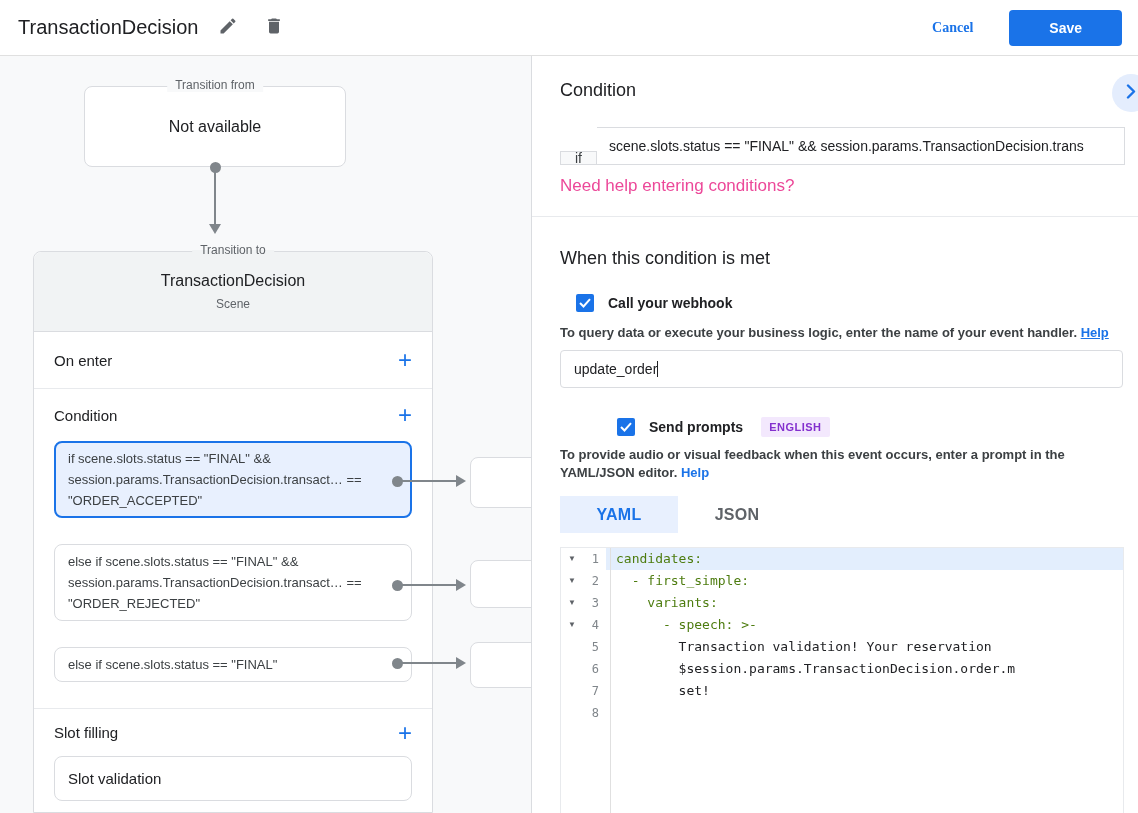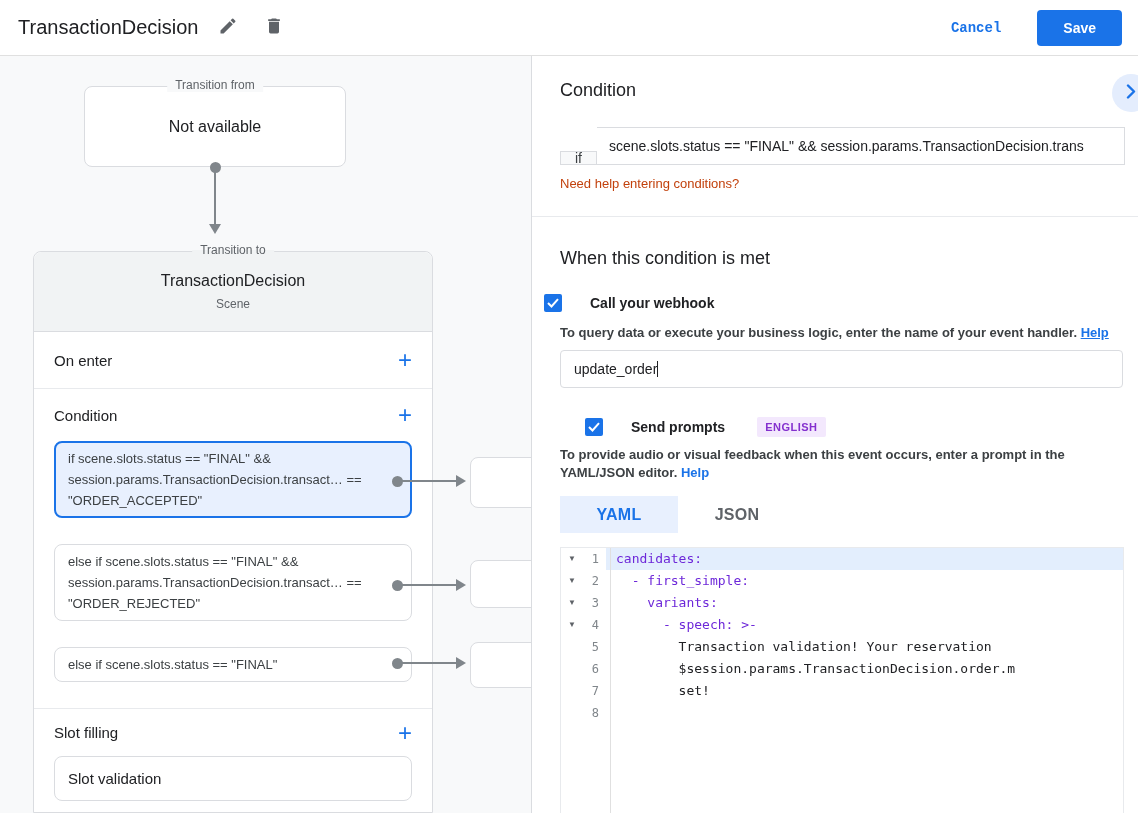--- a/index.html
+++ b/index.html
@@ -12,22 +12,22 @@
   
   .header {
     position:absolute; top:0; left:0; width:1138px; height:56px;
     background:#fff; border-bottom:1px solid #e0e0e0;
     display:flex; align-items:center; z-index:6; padding:0 16px 0 18px;
   }
   .page-title { font-size:20px; color:#202124; }
   .icon-btn { background:none; border:none; padding:6px; margin-left:14px; cursor:pointer; display:flex; align-items:center; }
   .icon-btn svg { fill:#5f6368; }
   .header-right { margin-left:auto; display:flex; align-items:center; gap:30px; }
-  .cancel-btn { background:none; border:none; color:#1a73e8; font-size:14px; font-weight:bold; font-family:Liberation Mono, monospace; cursor:pointer; }
-  .save-btn { background:#1a73e8; color:#fff; border:none; border-radius:4px; padding:10px 26px; font-size:14px; font-weight:bold; font-family:inherit; cursor:pointer; }
+  .cancel-btn { background:none; border:none; color:#1a73e8; font-size:14px; font-weight:bold; font-family:Liberation Serif, serif; cursor:pointer; }
+  .save-btn { background:#1a73e8; color:#fff; border:none; border-radius:4px; padding:10px 40px; font-size:14px; font-weight:bold; font-family:inherit; cursor:pointer; }
 
   
   .main { position:absolute; top:56px; left:0; width:1138px; height:757px; background:#f8f9fa; overflow:hidden;padding-left:11px; }
 
   .node-box {
     position:absolute; background:#fff; border:1px solid #dadce0; border-radius:8px;
   }
   .node-legend {
     position:absolute; top:-9px; left:50%; transform:translateX(-50%);
     font-size:12px; color:#5f6368; background:#f8f9fa; padding:0 8px; white-space:nowrap;
@@ -81,25 +81,25 @@
   }
   .if-row { position:absolute; top:71px; left:28px; width:565px; height:38px; display:flex; }
   .if-label {
     width:37px; background:#f8f9fa; border:1px solid #dadce0; font-size:14px; color:#3c4043;
     display:flex; align-items:center; justify-content:center;margin-top:24px;
   }
   .if-input {
     flex:1; border:1px solid #dadce0; border-left:none; background:#fff; padding:0 12px;
     display:flex; align-items:center; font-size:14px; color:#202124; white-space:nowrap; overflow:hidden;
   }
-  .help-link { position:absolute; top:120px; left:28px; font-size:13px; color:#c2410c; text-decoration:none; }
+  .help-link { position:absolute; top:120px; left:28px; font-size:17px; color:#ec4899; text-decoration:none; }
   .panel-divider { position:absolute; top:160px; left:0; width:100%; height:1px; background:#e8eaed; }
   .when-heading { position:absolute; top:192px; left:28px; font-size:18px; color:#202124; }
 
-  .check-row { position:absolute; left:12px; display:flex; align-items:center; gap:28px; }
+  .check-row { position:absolute; left:44px; display:flex; align-items:center; gap:14px; }
   .checkbox {
     width:18px; height:18px; background:#1a73e8; border-radius:2px; flex:none;
     display:flex; align-items:center; justify-content:center; cursor:pointer;
   }
   .check-label { font-size:14px; font-weight:bold; color:#202124; }
   .lang-badge {
     margin-left:4px; background:#f3e8fd; color:#8430ce; font-size:11px; font-weight:bold;
     letter-spacing:0.5px; padding:4px 8px; border-radius:2px;
   }
   .desc { position:absolute; left:28px; font-size:13px; color:#3c4043; line-height:18px;font-weight:bold; }
@@ -123,21 +123,21 @@
     position:absolute; top:491px; left:28px; width:564px; height:266px;
     border:1px solid #e8eaed; border-bottom:none; background:#fff; overflow:hidden;
     font-family:"DejaVu Sans Mono", monospace; font-size:13px; line-height:22px;
   }
   .gutter-sep { position:absolute; left:49px; top:0; bottom:0; width:1px; background:#e0e0e0; }
   .code-line { display:flex; height:22px; }
   .fold-cell { width:22px; text-align:center; color:#5f6368; font-size:8px; line-height:22px; font-family:"Liberation Sans", sans-serif; flex:none; }
   .lnum-cell { width:22px; text-align:right; color:#80868b; font-size:12px; padding-right:6px; flex:none; }
   .lcontent { flex:1; padding-left:10px; white-space:pre; overflow:hidden; margin-left:1px; }
   .code-line.hl .lcontent { background:#e3eefd; }
-  .c-key { color:#6d28d9; }
+  .c-key { color:#4d7c0f; }
   .c-plain { color:#202124; }
 </style>
 </head>
 <body>
 
 <div class="header">
   <span class="page-title">TransactionDecision</span>
   <button class="icon-btn">
     <span>
       <svg width="20" height="20" viewBox="0 0 24 24">

